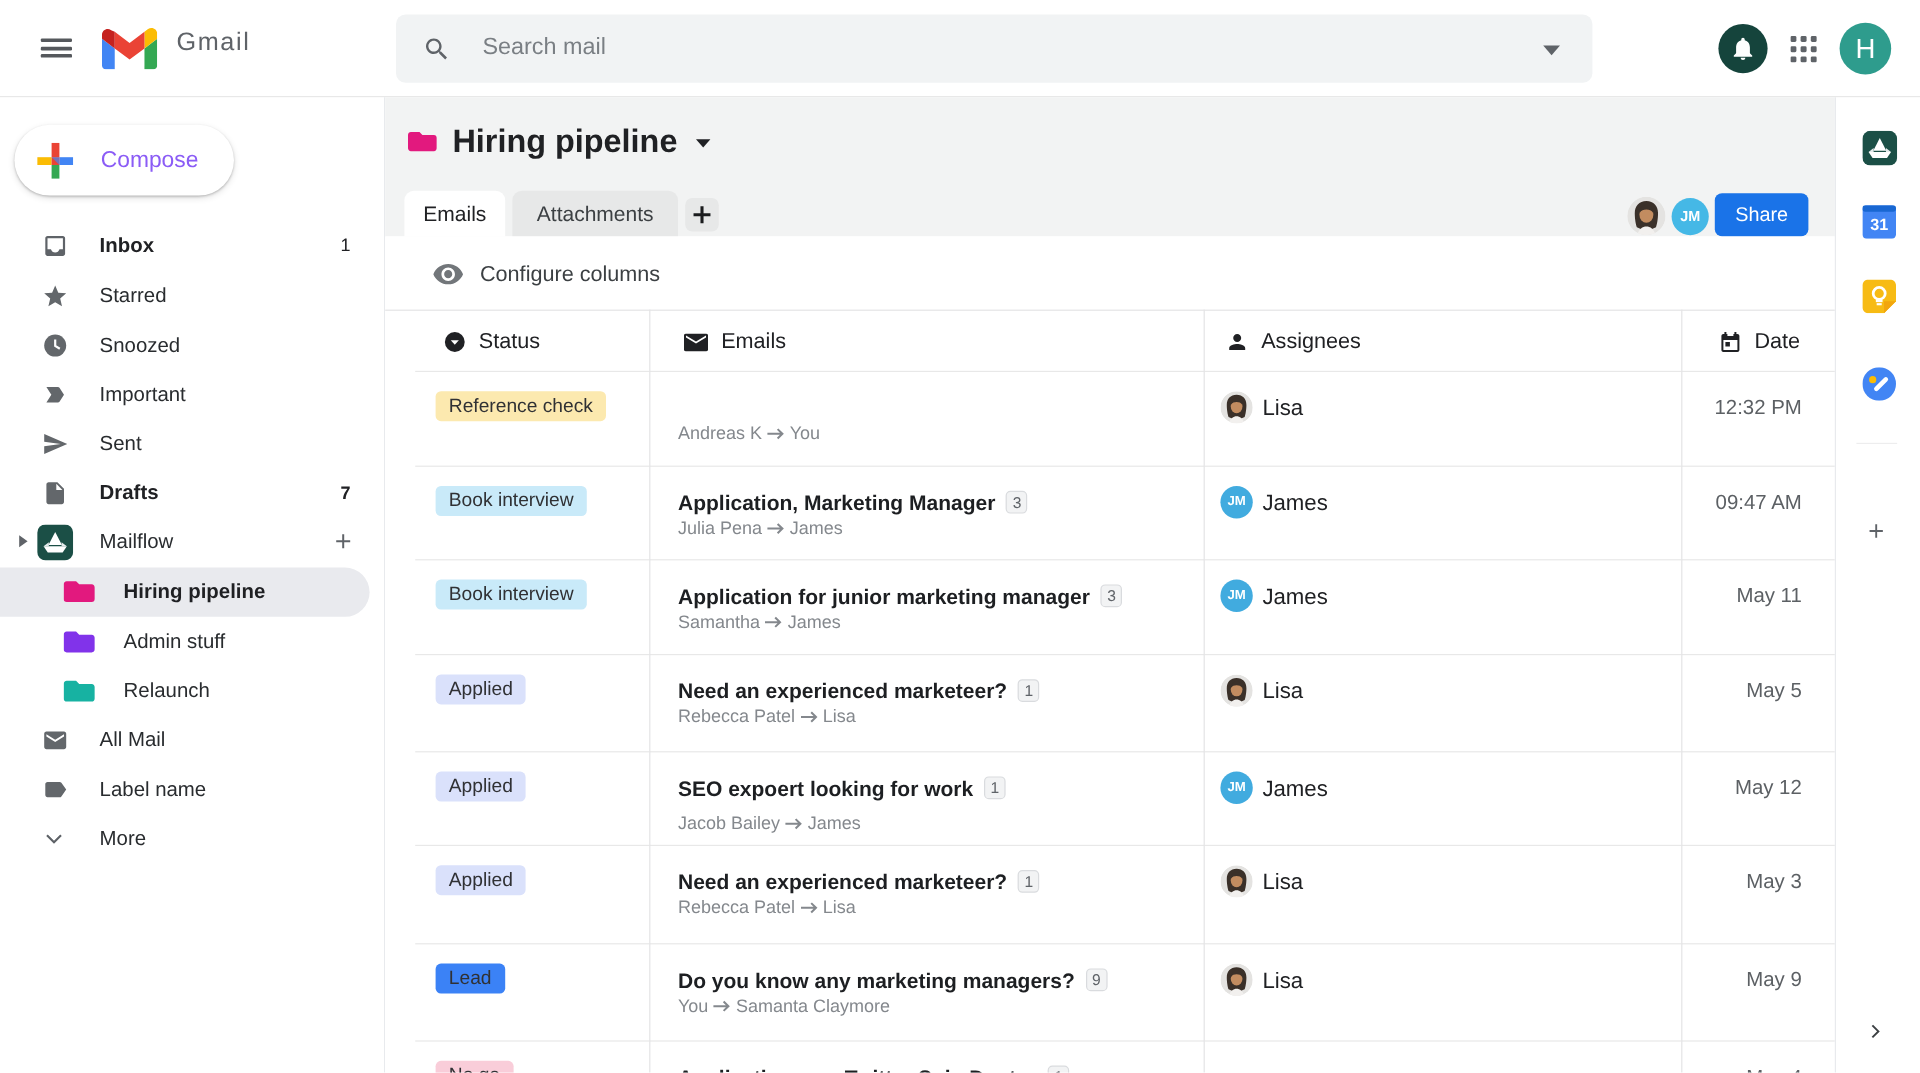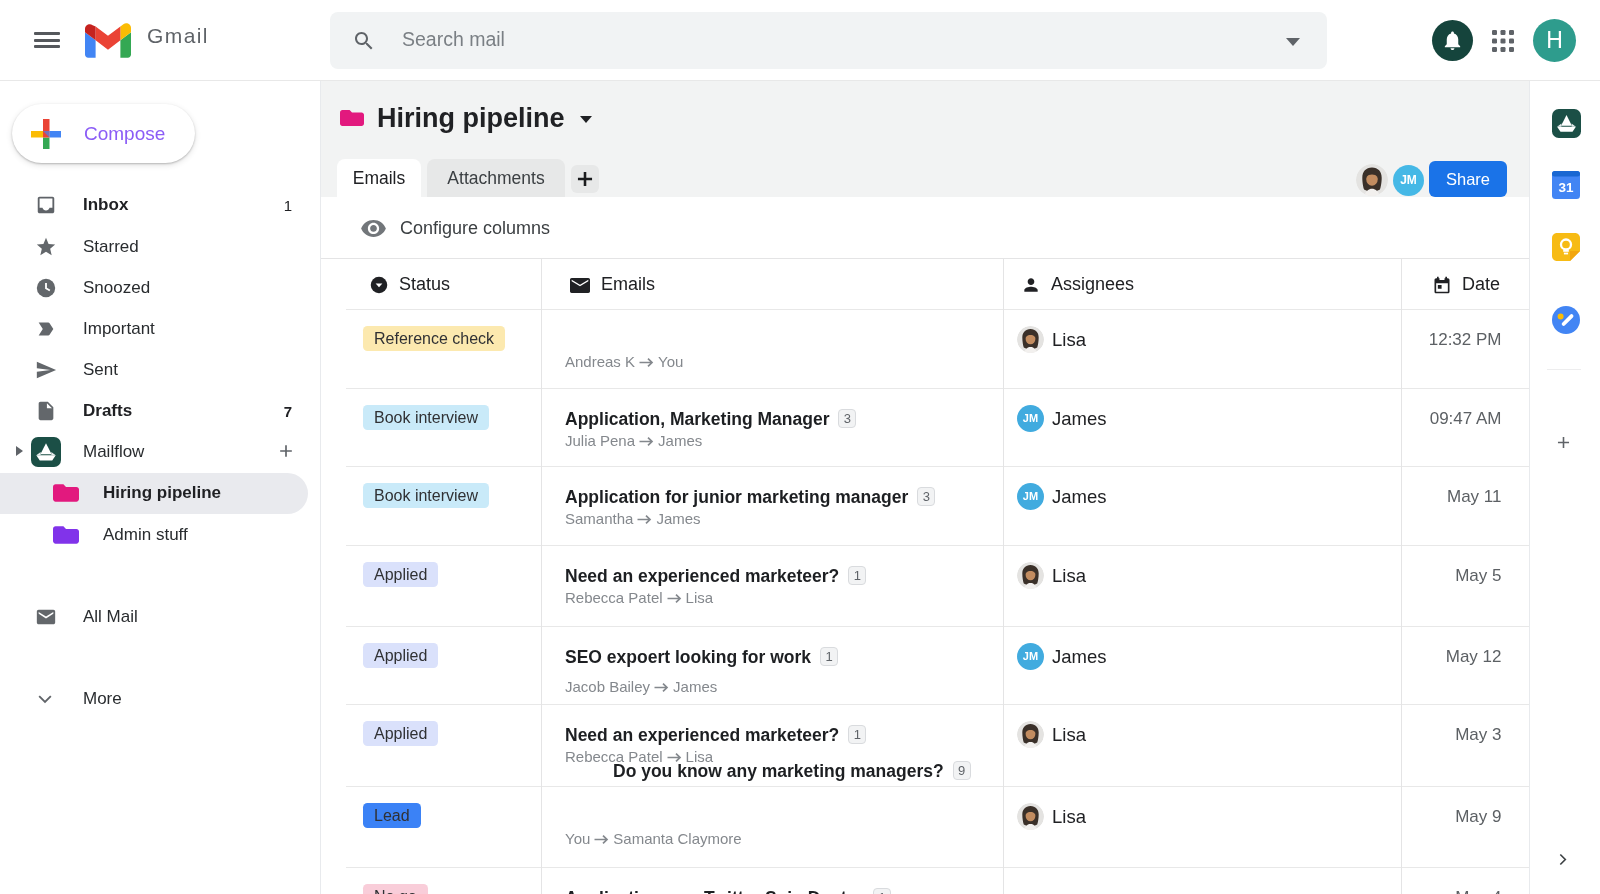--- a/index.html
+++ b/index.html
@@ -142,25 +142,37 @@
         <path d="M9.6 2H2.4C1.08 2 .01 3.08.01 4.4L0 15.6C0 16.92 1.08 18 2.4 18h19.2c1.32 0 2.4-1.08 2.4-2.4V6.8c0-1.32-1.08-2.4-2.4-2.4H12L9.6 2z"></path>
       </svg>
     <span class="txt bold" style="left:103px;color:#1f2023;">Hiring pipeline</span>
   </div>
   <div class="sideitem" style="top:514px;">
     <svg class="mi" style="left:53px;" width="26" height="22" viewBox="0 0 24 20" fill="#8133ea">
         <path d="M9.6 2H2.4C1.08 2 .01 3.08.01 4.4L0 15.6C0 16.92 1.08 18 2.4 18h19.2c1.32 0 2.4-1.08 2.4-2.4V6.8c0-1.32-1.08-2.4-2.4-2.4H12L9.6 2z"></path>
       </svg>
     <span class="txt" style="left:103px;">Admin stuff</span>
   </div>
+  <div class="sideitem" style="top:555px;">
+    <svg class="mi" style="left:53px;" width="26" height="22" viewBox="0 0 24 20" fill="#17b2a2">
+        <path d="M9.6 2H2.4C1.08 2 .01 3.08.01 4.4L0 15.6C0 16.92 1.08 18 2.4 18h19.2c1.32 0 2.4-1.08 2.4-2.4V6.8c0-1.32-1.08-2.4-2.4-2.4H12L9.6 2z"></path>
+      </svg>
+    <span class="txt" style="left:103px;">Relaunch</span>
+  </div>
   <div class="sideitem" style="top:596px;">
     <svg class="mi" width="22" height="22" viewBox="0 0 24 24" fill="#63676b">
         <path d="M20 4H4c-1.1 0-2 .9-2 2v12c0 1.1.9 2 2 2h16c1.1 0 2-.9 2-2V6c0-1.1-.9-2-2-2zm0 4.5l-8 5-8-5V6.5l8 5 8-5v2z"></path>
       </svg>
     <span class="txt">All Mail</span>
+  </div>
+  <div class="sideitem" style="top:637px;">
+    <svg class="mi" width="22" height="22" viewBox="0 0 24 24" fill="#63676b">
+        <path d="M17.63 5.84C17.27 5.33 16.67 5 16 5L5 5.01C3.9 5.01 3 5.9 3 7v10c0 1.1.9 1.99 2 1.99L16 19c.67 0 1.27-.33 1.63-.84L22 12l-4.37-6.16z"></path>
+      </svg>
+    <span class="txt">Label name</span>
   </div>
   <div class="sideitem" style="top:678px;">
     <svg class="mi" width="20" height="20" viewBox="0 0 24 24" fill="none" stroke="#5f6368" stroke-width="2.2">
         <path d="M5 8.5l7 7 7-7"></path>
       </svg>
     <span class="txt">More</span>
   </div>
 
   <div class="abs" style="left:321px;top:81px;width:1208px;height:116px;background:#f2f3f3;"></div>
 
@@ -294,21 +306,21 @@
         <circle cx="16" cy="16" r="16" fill="#e4e3e1"></circle>
         <path d="M16 3.6c-6.1 0-9.7 4.2-9.7 10.1 0 4.6.9 9.6 1.75 11.7l7.95 3.5 7.95-3.5c.85-2.1 1.75-7.1 1.75-11.7 0-5.9-3.6-10.1-9.7-10.1z" fill="#3a3029"></path>
         <path d="M8.2 32c1.6-5.2 4.6-7.2 7.8-7.2s6.2 2 7.8 7.2z" fill="#f2f0ee"></path>
         <ellipse cx="16" cy="15" rx="5.8" ry="6.7" fill="#c28c60"></ellipse>
         <path d="M10.2 13.7c0-4.6 2.5-6.8 5.8-6.8s5.8 2.2 5.8 6.8c-1.7-2.5-3.3-3.1-5.8-3.1s-4.1.6-5.8 3.1z" fill="#3a3029"></path>
       </svg></div>
   <div class="rname" style="left:1052px;top:725px;line-height:20px;">Lisa</div>
   <div class="rdate" style="top:726px;line-height:18px;">May 3</div>
 
   <div class="chip" style="left:363px;top:803px;background:#3b82f6;">Lead</div>
-  <div class="rtitle" style="left:565px;top:761px;line-height:20px;margin-left:48px;">Do you know any marketing managers?<span class="badge">9</span></div>
+  <div class="rtitle" style="left:565px;top:807px;line-height:20px;">Do you know any marketing managers?<span class="badge">9</span></div>
   <div class="rsub" style="left:565px;top:830px;line-height:18px;">You<svg width="15" height="11" viewBox="0 0 15 11" style="vertical-align:-1px;margin:0 4px;">
         <path d="M0.5 5.5h12.5M9 1.6l4 3.9-4 3.9" stroke="#84888d" stroke-width="1.7" fill="none"></path>
       </svg>Samanta Claymore</div>
   <div class="av27" style="left:1017px;top:803px;"><svg width="27" height="27" viewBox="0 0 32 32">
         <circle cx="16" cy="16" r="16" fill="#e4e3e1"></circle>
         <path d="M16 3.6c-6.1 0-9.7 4.2-9.7 10.1 0 4.6.9 9.6 1.75 11.7l7.95 3.5 7.95-3.5c.85-2.1 1.75-7.1 1.75-11.7 0-5.9-3.6-10.1-9.7-10.1z" fill="#3a3029"></path>
         <path d="M8.2 32c1.6-5.2 4.6-7.2 7.8-7.2s6.2 2 7.8 7.2z" fill="#f2f0ee"></path>
         <ellipse cx="16" cy="15" rx="5.8" ry="6.7" fill="#c28c60"></ellipse>
         <path d="M10.2 13.7c0-4.6 2.5-6.8 5.8-6.8s5.8 2.2 5.8 6.8c-1.7-2.5-3.3-3.1-5.8-3.1s-4.1.6-5.8 3.1z" fill="#3a3029"></path>
       </svg></div>

